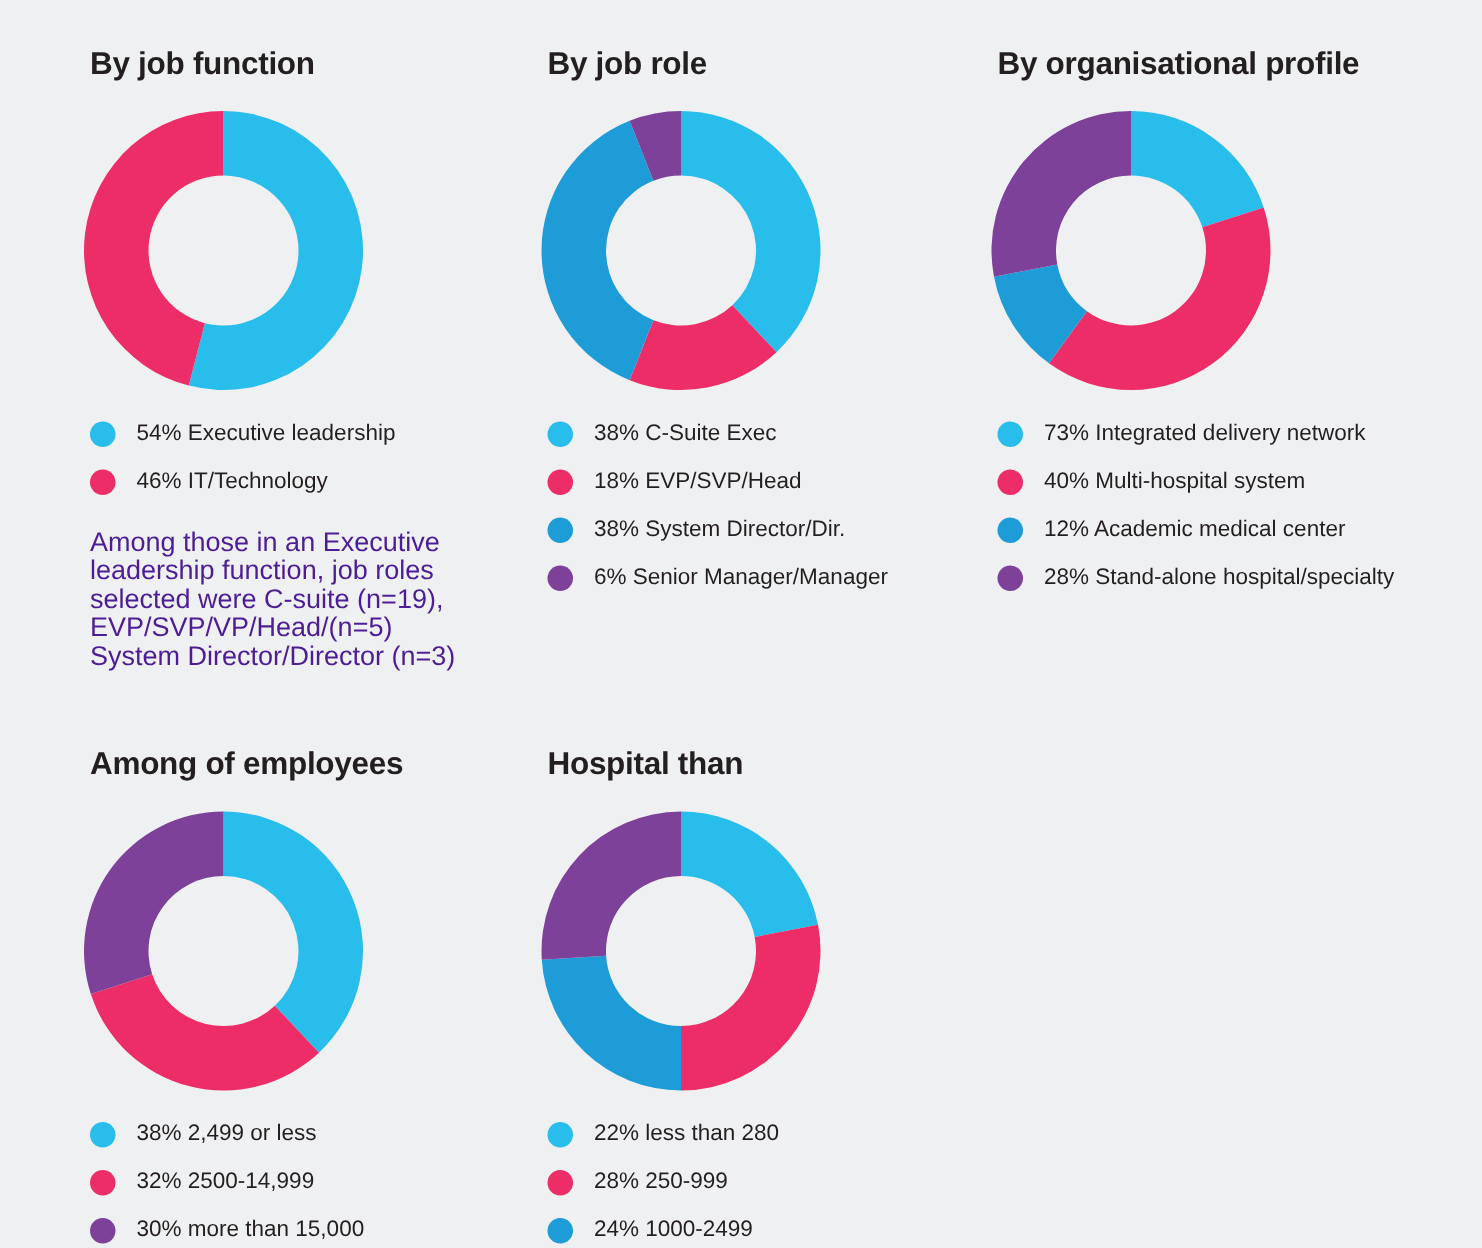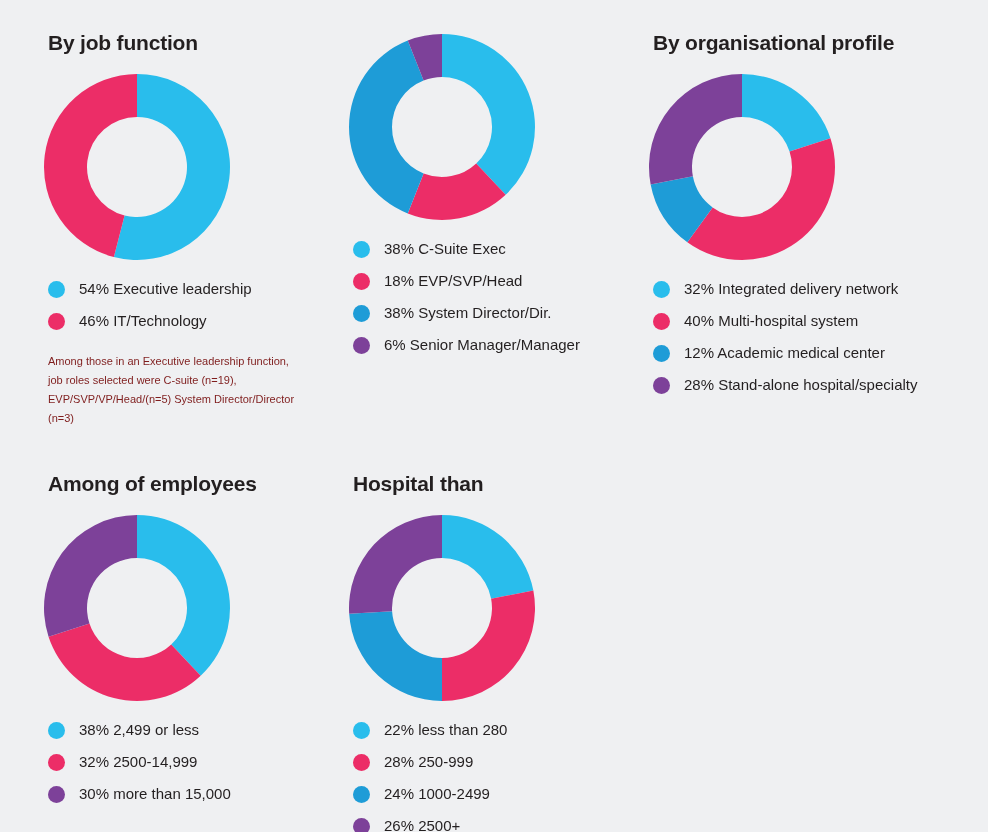--- a/index.html
+++ b/index.html
@@ -12,21 +12,21 @@
     height: 832px;
     background: #eff0f2;
     font-family: "Liberation Sans", sans-serif;
     overflow: hidden;
   }
   .board {
     position: relative;
     width: 988px;
     height: 637px;
     box-sizing: border-box;
-    padding: 30px 0 0 0;
+    padding: 30px 0 0 12px;
   }
   .grid {
     display: grid;
     grid-template-columns: 305px 300px 330px;
     grid-template-rows: auto auto;
     column-gap: 0px;
     row-gap: 0px;
     padding-left: 48px;
   }
   .panel {
@@ -74,23 +74,23 @@
     flex: 0 0 auto;
     margin-right: 14px;
   }
   .legend-label {
     font-size: 15px;
     color: #231f20;
     white-space: nowrap;
   }
   .note {
     margin-top: 22px;
-    font-size: 11px;
+    font-size: 18px;
     line-height: 19px;
-    color: #7f1d1d;
+    color: #4c1d95;
     max-width: 256px;
   }
   .row-2 {
     margin-top: 32px;
   }
 </style>
 </head>
 <body>
 
 <div class="board">
@@ -111,20 +111,21 @@
           </li>
           <li class="legend-item">
             <span class="swatch" style="background: rgb(236, 45, 103);"></span>
             <span class="legend-label">46% IT/Technology</span>
           </li>
         </ul>
       <p class="note">Among those in an Executive leadership function, job roles selected were C-suite (n=19), EVP/SVP/VP/Head/(n=5) System Director/Director (n=3)</p>
     </div>
 
     <div class="panel">
+      <h2 class="panel-title">By job role</h2>
       <div class="donut-wrap">
           <svg class="donut" width="196" height="196" viewBox="0 0 196 196">
             <path d="M 97 4 A 93 93 0 0 1 160.66288085136804 164.79408235019127 L 131.22735529643444 133.44843137107057 A 50 50 0 0 0 97 47 Z" fill="#29bdec"></path>
             <path d="M 160.66288085136804 164.79408235019127 A 93 93 0 0 1 62.76441660032493 183.46921318760738 L 78.59377236576609 143.48882429441255 A 50 50 0 0 0 131.22735529643444 133.44843137107057 Z" fill="#ec2d67"></path>
             <path d="M 62.76441660032493 183.46921318760738 A 93 93 0 0 1 62.76441660032504 10.530786812392577 L 78.59377236576616 50.51117570558741 A 50 50 0 0 0 78.59377236576609 143.48882429441255 Z" fill="#1e9cd7"></path>
             <path d="M 62.76441660032504 10.530786812392577 A 93 93 0 0 1 97.00000000000007 4 L 97.00000000000003 47 A 50 50 0 0 0 78.59377236576616 50.51117570558741 Z" fill="#7d4199"></path>
           </svg>
         </div>
       <ul class="legend">
           <li class="legend-item">
@@ -152,21 +153,21 @@
           <svg class="donut" width="196" height="196" viewBox="0 0 196 196">
             <path d="M 97 4 A 93 93 0 0 1 185.44825601544926 68.26141952312989 L 144.55282581475768 81.54915028125264 A 50 50 0 0 0 97 47 Z" fill="#29bdec"></path>
             <path d="M 185.44825601544926 68.26141952312989 A 93 93 0 0 1 42.33597153680001 172.2385804768701 L 67.61073738537635 137.45084971874738 A 50 50 0 0 0 144.55282581475768 81.54915028125264 Z" fill="#ec2d67"></path>
             <path d="M 42.33597153680001 172.2385804768701 A 93 93 0 0 1 5.647285682231953 114.42646225647238 L 47.885637463565565 106.36906572928623 A 50 50 0 0 0 67.61073738537635 137.45084971874738 Z" fill="#1e9cd7"></path>
             <path d="M 5.647285682231953 114.42646225647238 A 93 93 0 0 1 96.99999999999999 4 L 96.99999999999999 47 A 50 50 0 0 0 47.885637463565565 106.36906572928623 Z" fill="#7d4199"></path>
           </svg>
         </div>
       <ul class="legend">
           <li class="legend-item">
             <span class="swatch" style="background: rgb(41, 189, 236);"></span>
-            <span class="legend-label">32% Integrated delivery network</span>
+            <span class="legend-label">73% Integrated delivery network</span>
           </li>
           <li class="legend-item">
             <span class="swatch" style="background: rgb(236, 45, 103);"></span>
             <span class="legend-label">40% Multi-hospital system</span>
           </li>
           <li class="legend-item">
             <span class="swatch" style="background: rgb(30, 156, 215);"></span>
             <span class="legend-label">12% Academic medical center</span>
           </li>
           <li class="legend-item">

